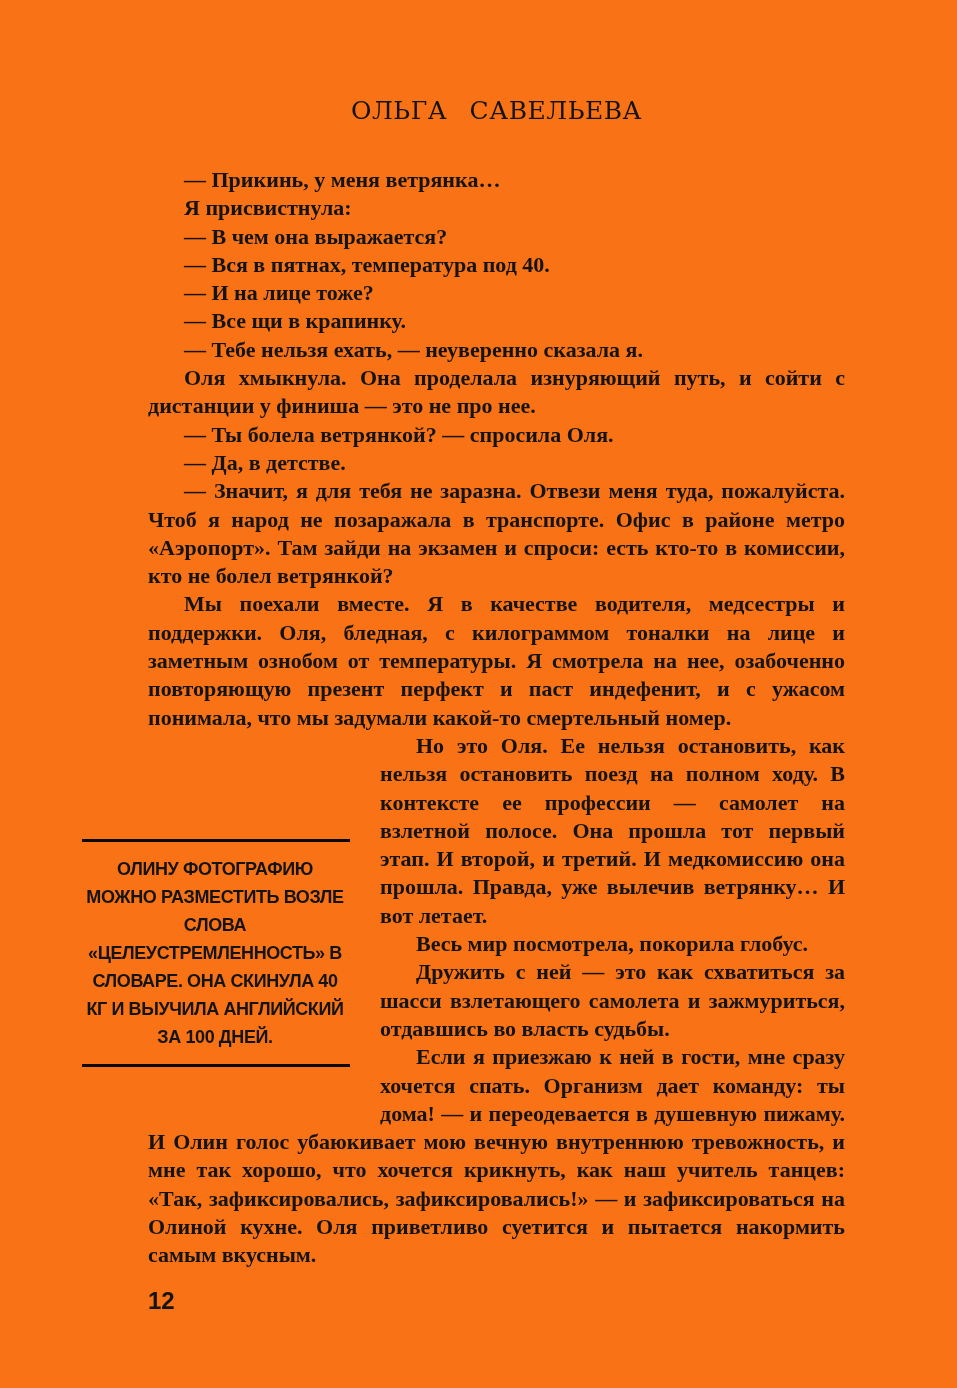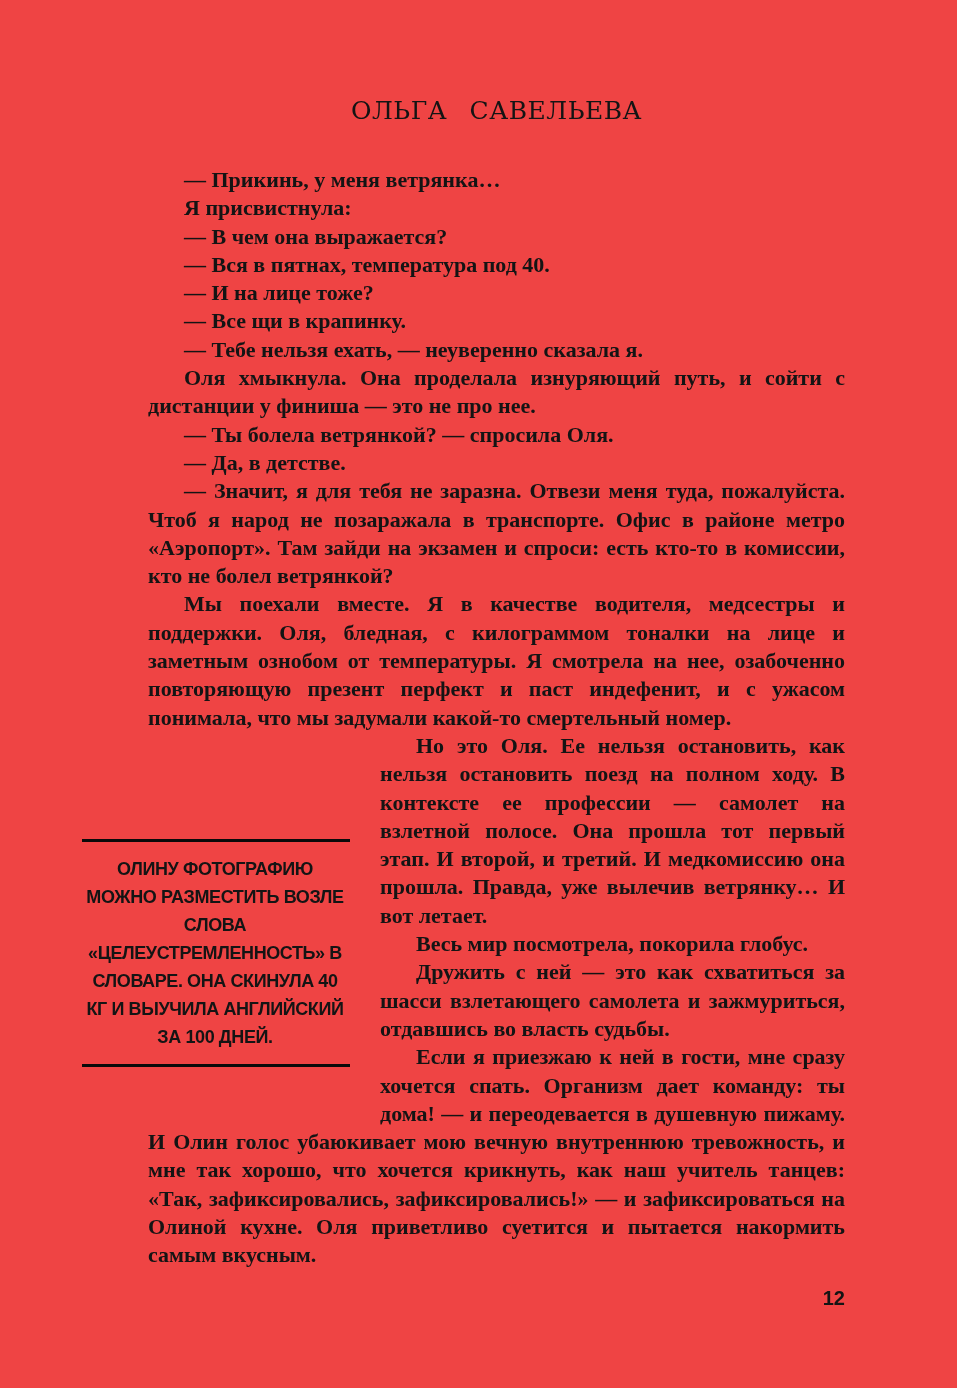--- a/index.html
+++ b/index.html
@@ -5,21 +5,21 @@
 <style>
   html, body {
     margin: 0;
     padding: 0;
     background: #ffffff;
   }
   .page {
     position: relative;
     width: 957px;
     height: 1388px;
-    background: #ef4444;
+    background: #f97316;
     color: #141414;
     font-family: "Liberation Serif", serif;
     overflow: hidden;
   }
   .running-head {
     position: absolute;
     top: 96px;
     left: 148px;
     width: 697px;
     text-align: center;
@@ -70,24 +70,24 @@
     letter-spacing: -0.4px;
     text-align: center;
     text-indent: 0;
     color: #141414;
   }
   .folio {
     position: absolute;
     top: 1287px;
     left: 148px;
     width: 697px;
-    text-align: right;
+    text-align: left;
     font-family: "Liberation Sans", sans-serif;
     font-weight: bold;
-    font-size: 20px;
+    font-size: 24px;
     color: #141414;
   }
 </style>
 </head>
 <body>
 
 <div class="page">
 
   <header class="running-head">ОЛЬГА САВЕЛЬЕВА</header>
 

